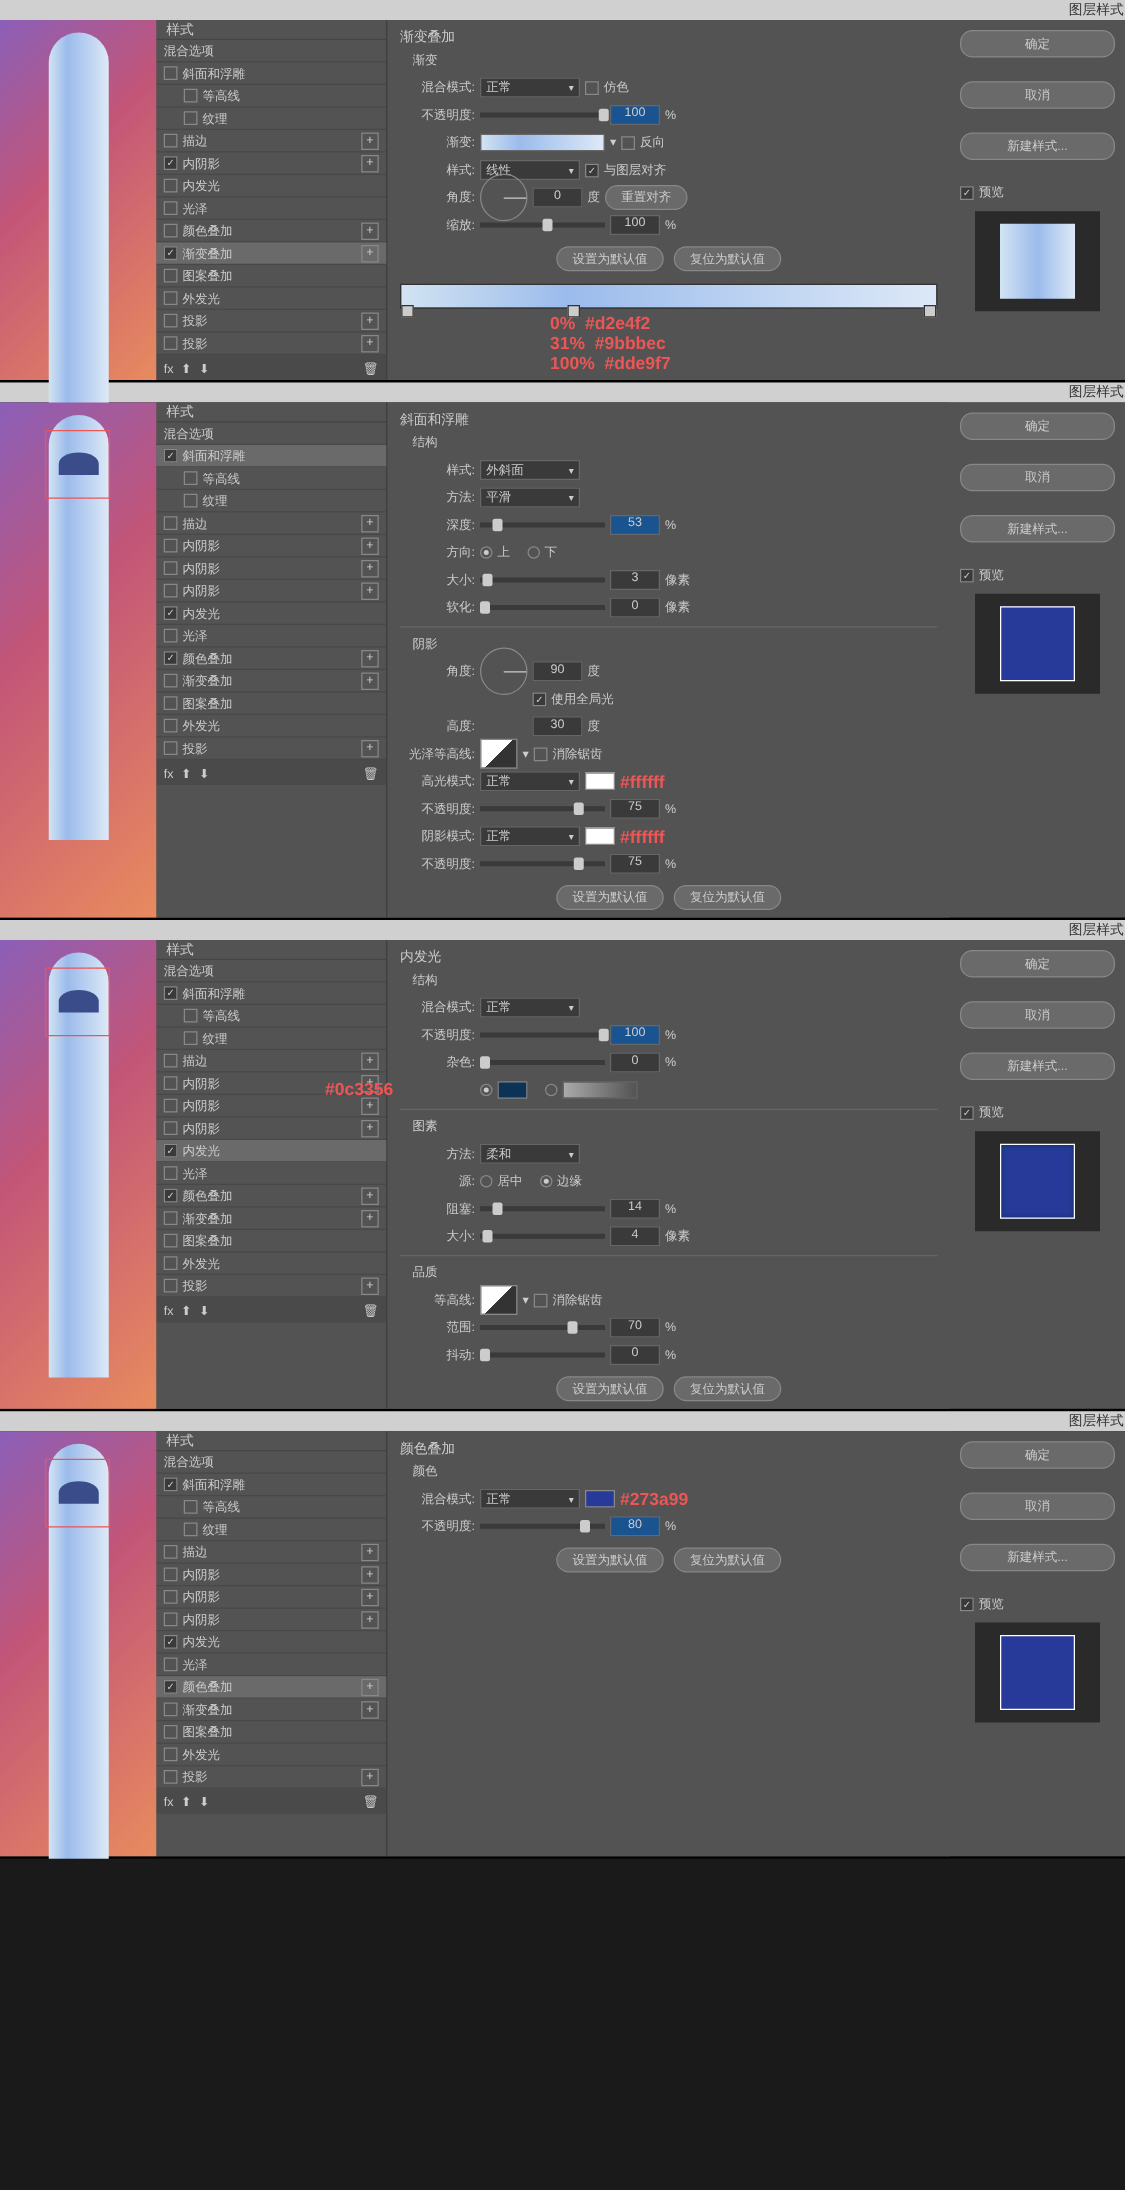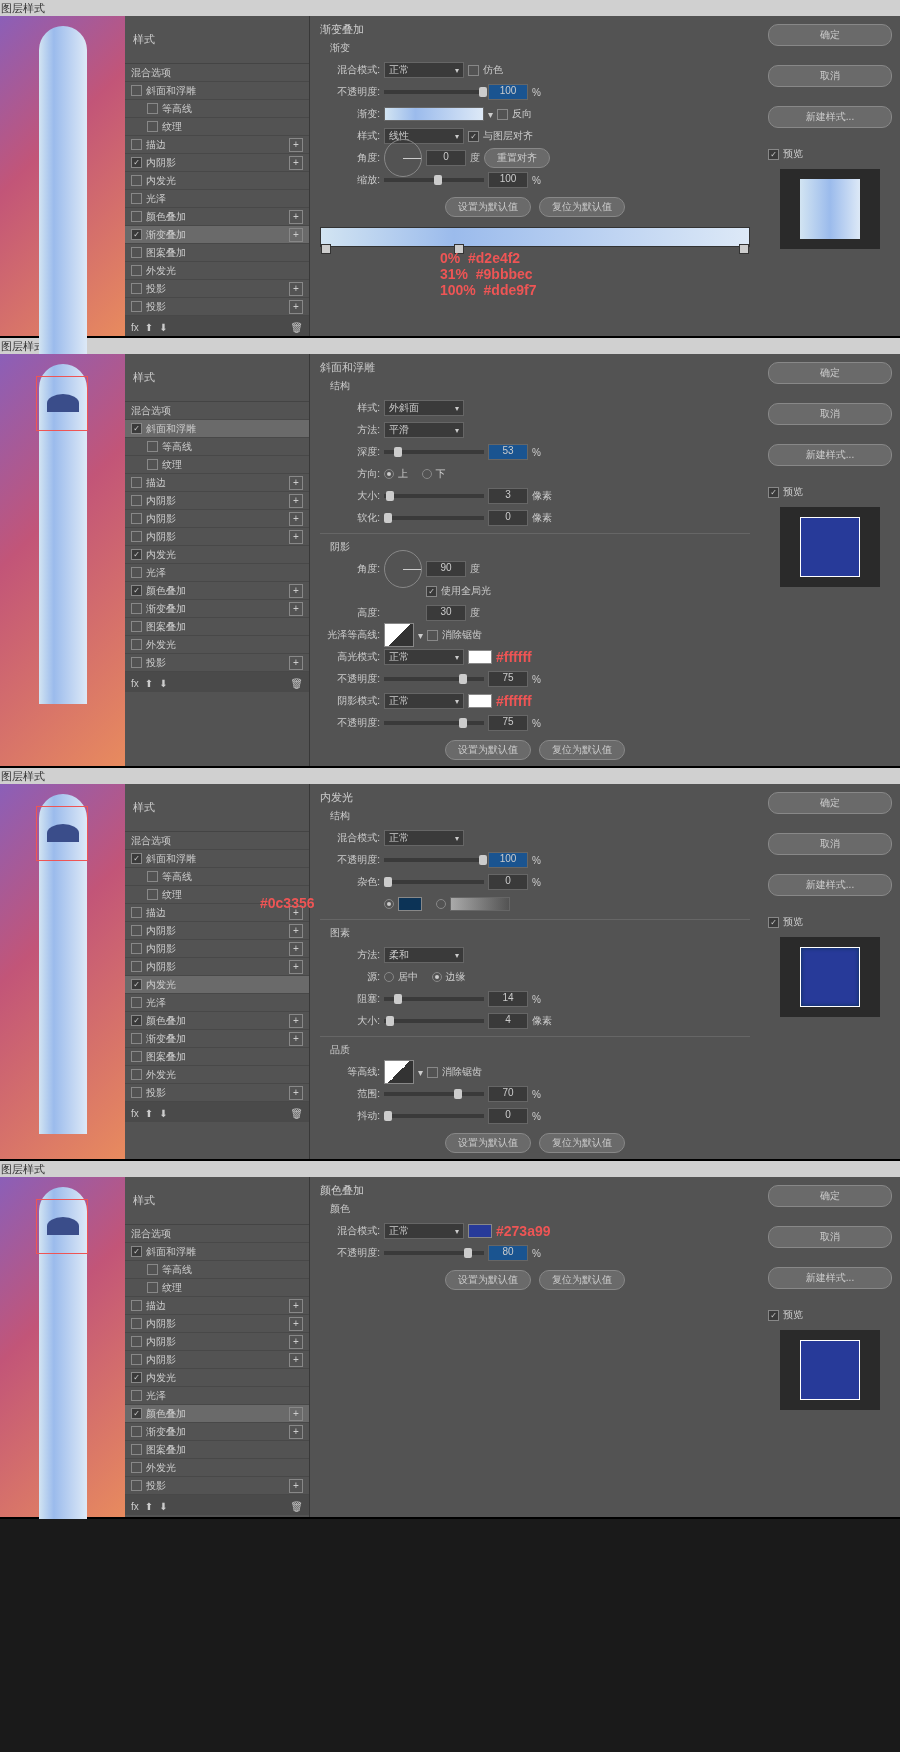--- a/index.html
+++ b/index.html
@@ -1,27 +1,27 @@
 <!DOCTYPE html>
 <html><head>
 <meta charset="utf-8">
 <style>
 *{margin:0;padding:0;box-sizing:border-box;font-family:"Microsoft YaHei",Arial,sans-serif}
 body{background:#1a1a1a;font-size:10px;color:#ccc}
 .container{width:900px;background:#1a1a1a}
 .panel{display:flex;flex-direction:column;border-bottom:2px solid #000}
-.title-bar{background:#d0d0d0;color:#333;text-align:left;padding:1px;font-size:11px;height:16px;line-height:14px}
+.title-bar{background:#d0d0d0;color:#333;text-align:right;padding:1px;font-size:11px;height:16px;line-height:14px}
 .body{display:flex;background:#535353;height:auto}
 .preview{width:125px;background:linear-gradient(135deg,#8b5fb8 0%,#c25578 40%,#e88b5e 100%);position:relative;flex-shrink:0}
 .rocket{position:absolute;left:50%;transform:translateX(-50%);top:10px;width:48px;height:340px}
 .rocket .body-shape{position:absolute;top:0;left:0;width:48px;height:340px;background:linear-gradient(90deg,#d2e4f2 0%,#9bbbec 31%,#dde9f7 100%);border-radius:24px 24px 0 0}
 .rocket .window{position:absolute;top:30px;left:8px;width:32px;height:18px;background:#3a4d8a;border-radius:50% 50% 0 0}
 .sel-box{position:absolute;border:1px solid #e55;top:22px;left:36px;width:52px;height:55px}
 .styles-list{width:185px;background:#535353;border-right:1px solid #383838;flex-shrink:0}
-.styles-list .hdr{padding:16px 8px;font-size:11px;border-bottom:1px solid #444}
+.styles-list .hdr{padding:0 8px;font-size:11px;border-bottom:1px solid #444}
 .style-item{display:flex;align-items:center;padding:2px 6px;height:18px;border-bottom:1px solid #484848;cursor:pointer}
 .style-item.selected{background:#6a6a6a}
 .style-item .cb{width:11px;height:11px;border:1px solid #888;margin-right:4px;display:inline-flex;align-items:center;justify-content:center;font-size:8px}
 .style-item .cb.checked{background:#3a3a3a}
 .style-item .cb.checked::after{content:"✓";color:#ccc}
 .style-item.indent{padding-left:22px}
 .style-item .plus{margin-left:auto;width:14px;height:14px;border:1px solid #888;display:flex;align-items:center;justify-content:center;font-size:10px}
 .fx-bar{display:flex;align-items:flex-end;padding:3px 6px;background:#4a4a4a;height:20px;gap:6px}
 .fx-bar .trash{margin-left:auto}
 .settings{flex:1;padding:6px 10px;background:#535353;min-width:0}

